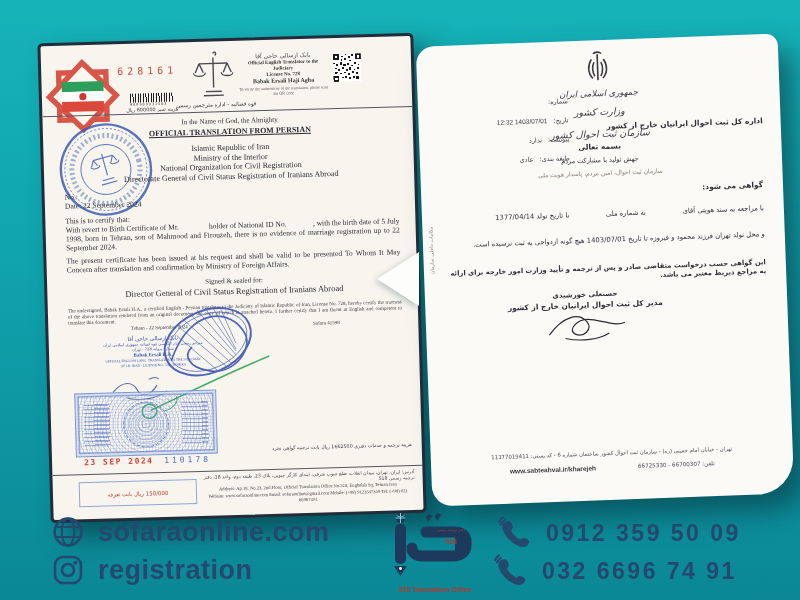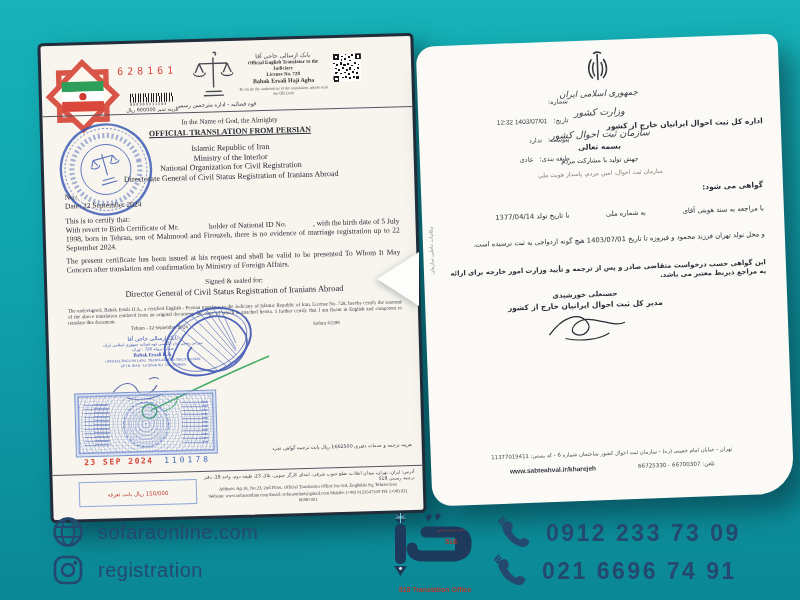--- a/index.html
+++ b/index.html
@@ -68,21 +68,21 @@
   .calli{text-align:center;font-style:italic;color:#3a3a44;}
   .meta-row{display:flex;flex-direction:row-reverse;gap:6px;font-size:6.5px;height:19px;color:#3a3a44;}
   .rd-dept{font-size:7.5px;font-weight:bold;}
   .rd-center{text-align:center;}
   .rd-body{font-size:6.8px;line-height:1.3;}
   .vtext{writing-mode:vertical-rl;transform:rotate(180deg);font-size:5px;color:#8a8a94;letter-spacing:1px;}
   .rd-footer1{font-size:5.4px;color:#4a4a55;text-align:center;}
   .rd-footer2{font-size:6.6px;font-weight:bold;color:#3a3a44;}
 
   
-  .contact-text{color:#25486e;font-weight:normal;font-size:20px;letter-spacing:.5px;}
+  .contact-text{color:#25486e;font-weight:bold;font-size:27px;letter-spacing:.5px;}
   .phone-text{color:#25486e;font-weight:bold;font-size:23px;letter-spacing:2.5px;}
   .row{display:flex;align-items:center;gap:14px;}
   .logo-cap{color:#b03a30;font-weight:bold;font-size:7px;text-align:center;}
   .logo-red{position:absolute;color:#b03a30;text-align:center;line-height:1.15;}
   .arrow-left{width:0;height:0;border-top:27px solid transparent;border-bottom:27px solid transparent;
     border-right:42px solid #fdfdfb;filter:drop-shadow(-2px 2px 3px rgba(0,40,50,.25));}
 </style>
 </head>
 <body>
 
@@ -369,24 +369,24 @@
     <div class="logo-red fa" style="left:40px;top:16px;width:38px;font-size:3.6px">دفتر ترجمه رسمی</div>
     <div class="logo-red" style="left:40px;top:26px;width:38px;font-size:7px;font-weight:bold">518</div>
     <div class="logo-cap" style="width:86px;margin-top:2px">518 Translation Office</div>
   </div>
 
   <div class="abs row" style="left:498px;top:516px">
     <svg width="34" height="34" viewBox="0 0 32 32">
       <path d="M11 5 C14.4 8.4 14.8 10.8 12.3 13.6 C14 17.4 17.1 20.5 21 22.3 C23.9 19.9 26.3 20.4 29.6 23.9 C28.2 28.7 24.3 30.2 19.5 28.3 C11.8 25 6.4 18.7 4.3 11.9 C3.1 7.5 6 4.4 11 5 Z" fill="#25486e"></path>
       <path d="M7 3.2 A10 10 0 0 0 2.4 8.6 M5.2 0.8 A14 14 0 0 0 0.6 6.4" fill="none" stroke="#25486e" stroke-width="1.8"></path>
     </svg>
-    <span class="phone-text">0912 233 73 09</span>
+    <span class="phone-text">0912 359 50 09</span>
   </div>
 
   <div class="abs row" style="left:494px;top:554px">
     <svg width="34" height="34" viewBox="0 0 32 32">
       <path d="M11 5 C14.4 8.4 14.8 10.8 12.3 13.6 C14 17.4 17.1 20.5 21 22.3 C23.9 19.9 26.3 20.4 29.6 23.9 C28.2 28.7 24.3 30.2 19.5 28.3 C11.8 25 6.4 18.7 4.3 11.9 C3.1 7.5 6 4.4 11 5 Z" fill="#25486e"></path>
       <path d="M7 3.2 A10 10 0 0 0 2.4 8.6 M5.2 0.8 A14 14 0 0 0 0.6 6.4" fill="none" stroke="#25486e" stroke-width="1.8"></path>
     </svg>
-    <span class="phone-text">021 6696 74 91</span>
+    <span class="phone-text">032 6696 74 91</span>
   </div>
 
 </div>
 
 </body></html>

